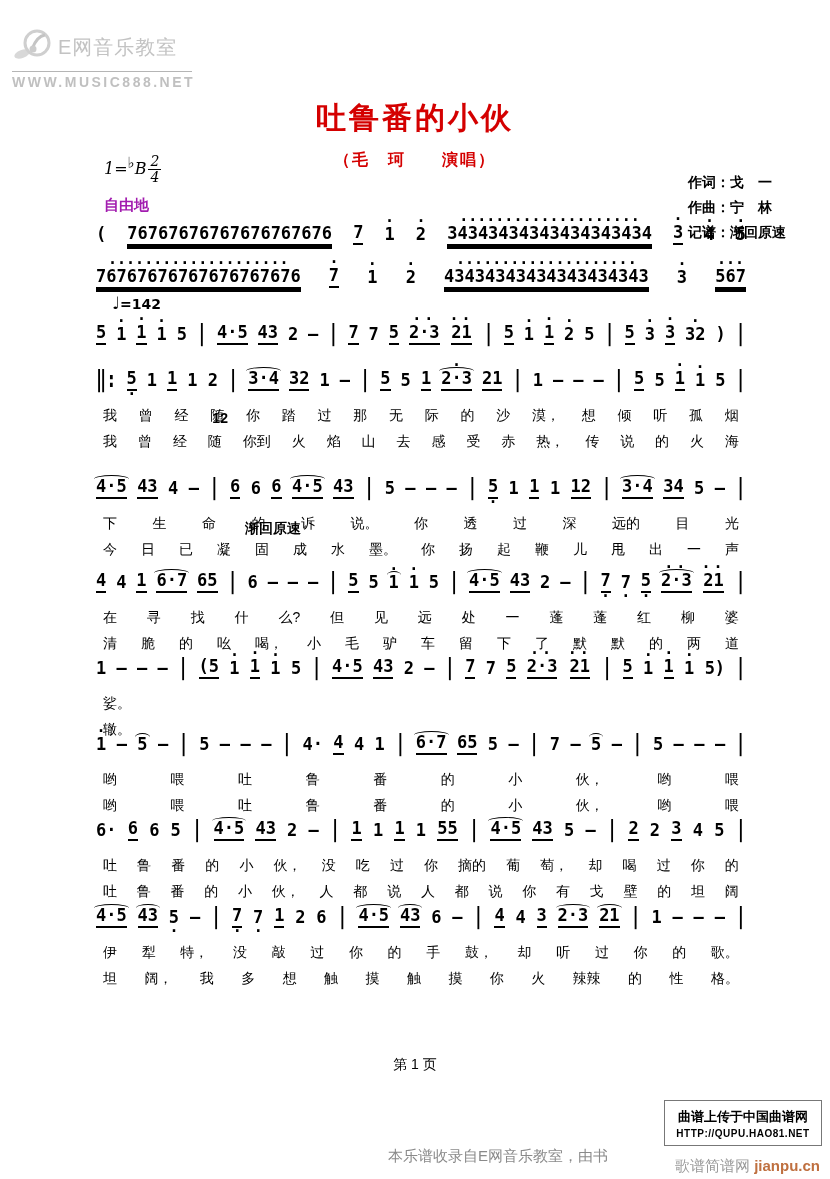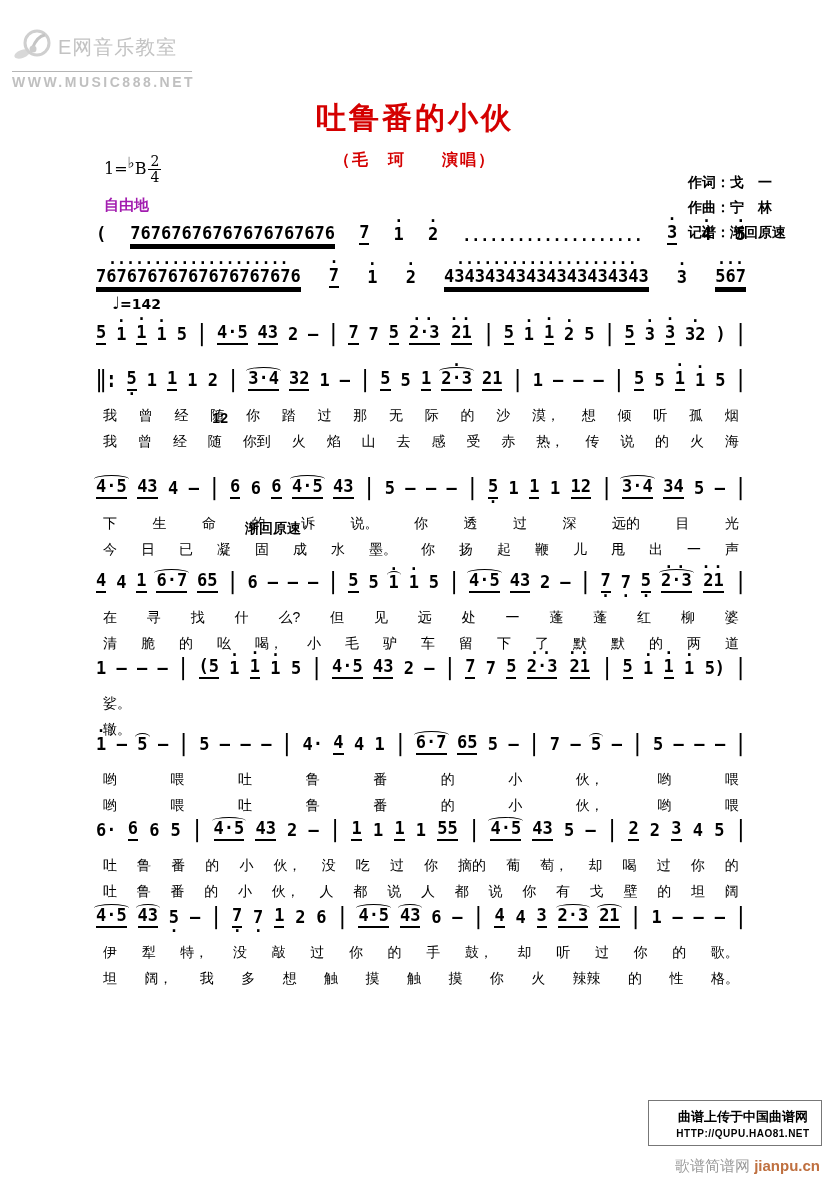--- a/index.html
+++ b/index.html
@@ -10,21 +10,21 @@
   .logo-row{display:flex;align-items:center;gap:4px;}
   .logo-title{font-size:20px;color:#c3c3c3;letter-spacing:1px;white-space:nowrap;text-align:right;}
   .logo-divider{border-top:1px solid #b5b5b5;margin:3px 0 2px 0;}
   .logo-url{font-size:14px;font-weight:bold;letter-spacing:2.5px;color:#c0c0c0;text-align:right;}
   
   .title{position:absolute;top:98px;left:0;width:100%;text-align:center;color:#d40000;
          font-size:30px;font-weight:bold;letter-spacing:3px;}
   .subtitle{position:absolute;top:150px;left:0;width:100%;text-align:center;color:#d40000;
             font-size:16px;font-weight:bold;letter-spacing:2px;font-family:Liberation Serif, serif;}
   .credits{position:absolute;right:44px;top:130px;font-size:14px;font-weight:bold;line-height:25px;margin-top:40px;}
-  .keysig{position:absolute;left:104px;top:154px;font-size:16px;font-family:"DejaVu Serif",serif;}
+  .keysig{position:absolute;left:104px;top:154px;font-size:16px;font-family:"DejaVu Serif",serif;font-style:italic;}
   .flat{font-size:15px;vertical-align:6px;}
   .frac{display:inline-flex;flex-direction:column;align-items:center;line-height:1.05;
         vertical-align:middle;font-size:14px;margin-left:2px;}
   .frac .num{border-bottom:1px solid #000;padding:0 2px;}
   .expression{position:absolute;left:104px;top:196px;color:#a21caf;font-size:15px;font-weight:bold;}
   .tempo{position:absolute;left:112px;top:293px;font-size:14px;font-weight:bold;
          font-family:"DejaVu Sans",sans-serif;}
   .tempo .qnote{font-size:17px;}
   
   .line{position:absolute;left:95px;width:652px;}
@@ -40,21 +40,21 @@
   .note.arc .nt::before{content:'';position:absolute;left:-2px;right:-2px;top:-3px;height:7px;
         border-top:1.5px solid #000;border-radius:100% 100% 0 0;}
   .nt{position:relative;}
   .barline .nt{transform:scaleY(1.3);}
   .lyrics{display:flex;justify-content:space-between;margin-top:8px;font-size:14px;padding:0 8px;}
   .lyrics.single{justify-content:flex-start;gap:14px;}
   .marker{position:absolute;font-weight:bold;font-size:14px;white-space:nowrap;}
   
   .page-num{position:absolute;top:1056px;left:0;width:100%;text-align:center;font-size:14px;}
   .upload-box{position:absolute;right:8px;top:1100px;width:152px;border:1px solid #777;
-              padding:7px 2px 6px 18px;text-align:center;}
+              padding:7px 2px 6px 2px;text-align:center;}
   .upload-box .l1{font-size:13px;font-weight:bold;}
   .upload-box .l2{font-size:10px;font-weight:bold;letter-spacing:.5px;margin-top:2px;}
   .collect-note{position:absolute;left:388px;top:1147px;color:#8a8a8a;font-size:15px;white-space:nowrap;}
   .watermark{position:absolute;right:10px;top:1157px;font-size:15px;white-space:nowrap;}
   .watermark .gray{color:#9a9a9a;}
   .watermark .orange{color:#bf7040;font-weight:bold;}
 </style>
 </head>
 <body>
 
@@ -119,20 +119,21 @@
             <span class="nt">1</span>
             <span class="nb">&nbsp;</span>
           </span>
           <span class="note">
             <span class="na">·</span>
             <span class="nt">2</span>
             <span class="nb">&nbsp;</span>
           </span>
           <span class="note">
             <span class="na">····················</span>
+            <span class="nt u3">34343434343434343434</span>
             <span class="nb">&nbsp;</span>
           </span>
           <span class="note">
             <span class="na">·</span>
             <span class="nt u1">3</span>
             <span class="nb">&nbsp;</span>
           </span>
           <span class="note">
             <span class="na">·</span>
             <span class="nt">4</span>
@@ -1554,25 +1555,27 @@
           <span>你</span>
           <span>火</span>
           <span>辣辣</span>
           <span>的</span>
           <span>性</span>
           <span>格。</span>
         </div>
       </div>
     </div>
 
+  <div class="page-num">第 1 页</div>
 
   <div class="upload-box">
     <div class="l1">曲谱上传于中国曲谱网</div>
     <div class="l2">HTTP://QUPU.HAO81.NET</div>
   </div>
 
+  <div class="collect-note">本乐谱收录自E网音乐教室，由书</div>
 
   <div class="watermark">
     <span class="gray">歌谱简谱网</span>
     <span class="orange">jianpu.cn</span>
   </div>
 
 </div>
 
 </body></html>

